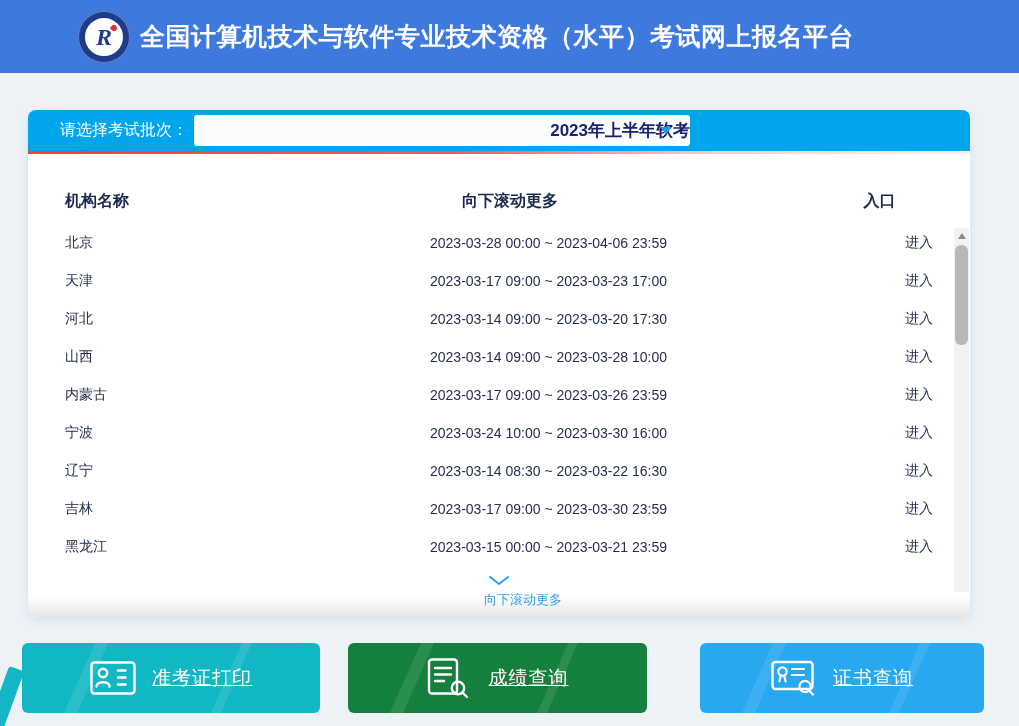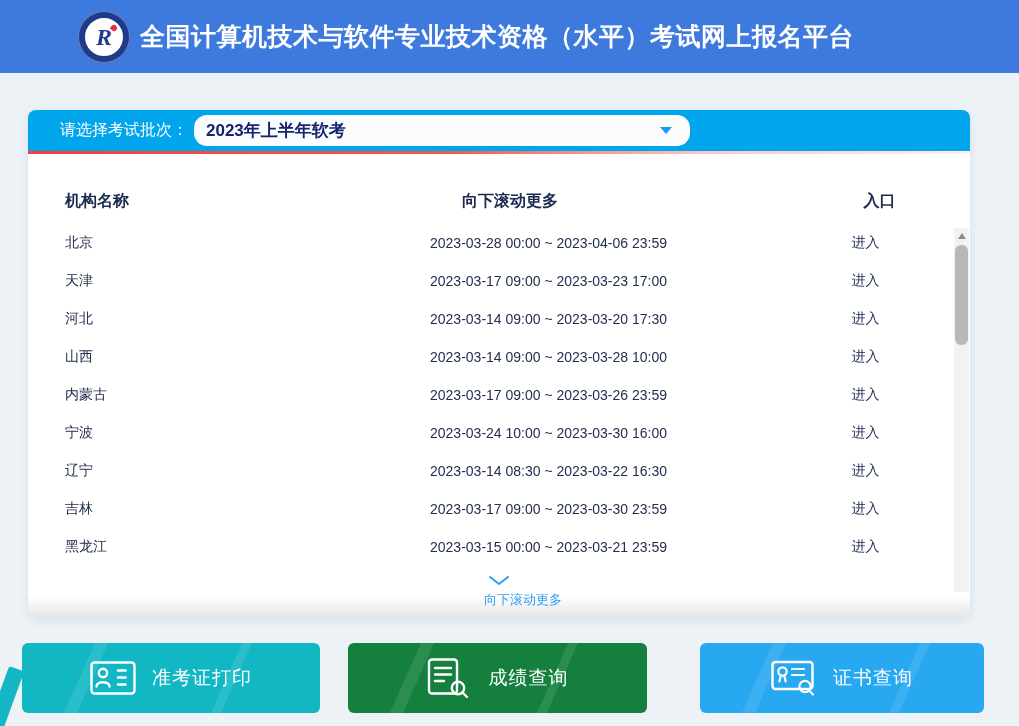--- a/index.html
+++ b/index.html
@@ -37,22 +37,22 @@
   .card{
     position:absolute;left:28px;top:110px;width:942px;height:507px;background:#ffffff;
     border-radius:8px;box-shadow:0 3px 10px rgba(70,110,160,.14);
   }
   .select-bar{
     height:41px;background:#00a5ec;border-radius:8px 8px 0 0;
     display:flex;align-items:center;padding-left:32px;box-sizing:border-box;
   }
   .select-label{color:#ffffff;font-size:16px;}
   .dropdown{
-    width:496px;height:31px;margin-left:6px;background:#fbfcfe;border-radius:13px;
-    position:relative;display:flex;align-items:center;cursor:pointer;
+    width:496px;height:31px;margin-left:6px;background:#fbfcfe;border-radius:3px;
+    position:relative;display:flex;align-items:center;cursor:pointer;justify-content:flex-end;
   }
   .dropdown-value{
     padding-left:12px;font-size:17px;font-weight:bold;color:#15246b;line-height:31px;
   }
   .caret{
     position:absolute;right:18px;top:12px;width:0;height:0;
     border-left:6px solid transparent;border-right:6px solid transparent;border-top:7px solid #1e9bf0;
   }
   .red-line{
     height:3px;
@@ -60,21 +60,21 @@
   }
   
   .thead,.trow{
     display:grid;grid-template-columns:365px 368px 135px;
     padding-left:37px;align-items:center;box-sizing:border-box;
   }
   .thead{margin-top:24px;height:46px;font-size:16px;font-weight:bold;color:#1b2a4e;gap:7px;}
   .h-time{padding-left:25px;}
   .h-entry{text-align:center;}
   .trow{height:38px;font-size:14px;color:#232f4e;}
-  .c-entry{text-align:center;color:#1c2b50;text-decoration:none;cursor:pointer;}
+  .c-entry{text-align:right;color:#1c2b50;text-decoration:none;cursor:pointer;}
   
   .bottom-fade{
     position:absolute;left:0;right:0;bottom:0;height:22px;border-radius:0 0 8px 8px;
     background:linear-gradient(to bottom,rgba(232,232,235,0),#e7e7ea);pointer-events:none;
   }
   .scroll-more{
     position:absolute;left:0;right:0;bottom:8px;text-align:center;cursor:pointer;z-index:2;
   }
   .scroll-more-label{font-size:13px;color:#2ba0f1;margin-top:2px;padding-left:48px;}
   
@@ -94,21 +94,21 @@
   
   .actions-bar{position:absolute;left:0;top:643px;width:1019px;height:70px;}
   .action{
     position:absolute;top:0;height:70px;border:none;border-radius:6px;cursor:pointer;
     display:flex;align-items:center;justify-content:center;gap:16px;
     color:#ffffff;overflow:hidden;padding:0;
   }
   .action.teal{left:22px;width:298px;background:#12b7c4;}
   .action.red{left:348px;width:299px;background:#15803d;gap:20px;}
   .action.blue{left:700px;width:284px;background:#27a8f0;}
-  .action-label{font-size:19px;color:#ffffff;letter-spacing:1px;position:relative;z-index:1;}
+  .action-label{font-size:19px;color:#ffffff;letter-spacing:1px;position:relative;z-index:1;text-decoration:underline;}
   .action svg{position:relative;z-index:1;flex:0 0 auto;}
   .stripe{position:absolute;top:-25px;bottom:-25px;width:12px;background:rgba(255,255,255,.10);transform:rotate(24deg);}
   .stripe.s1{left:58px;}
   .stripe.s2{left:205px;width:9px;}
   
   .corner-decor{
     position:absolute;left:-7px;top:666px;width:16px;height:92px;background:#14b5c5;
     transform:rotate(20deg);border-radius:3px;
   }
 </style>

